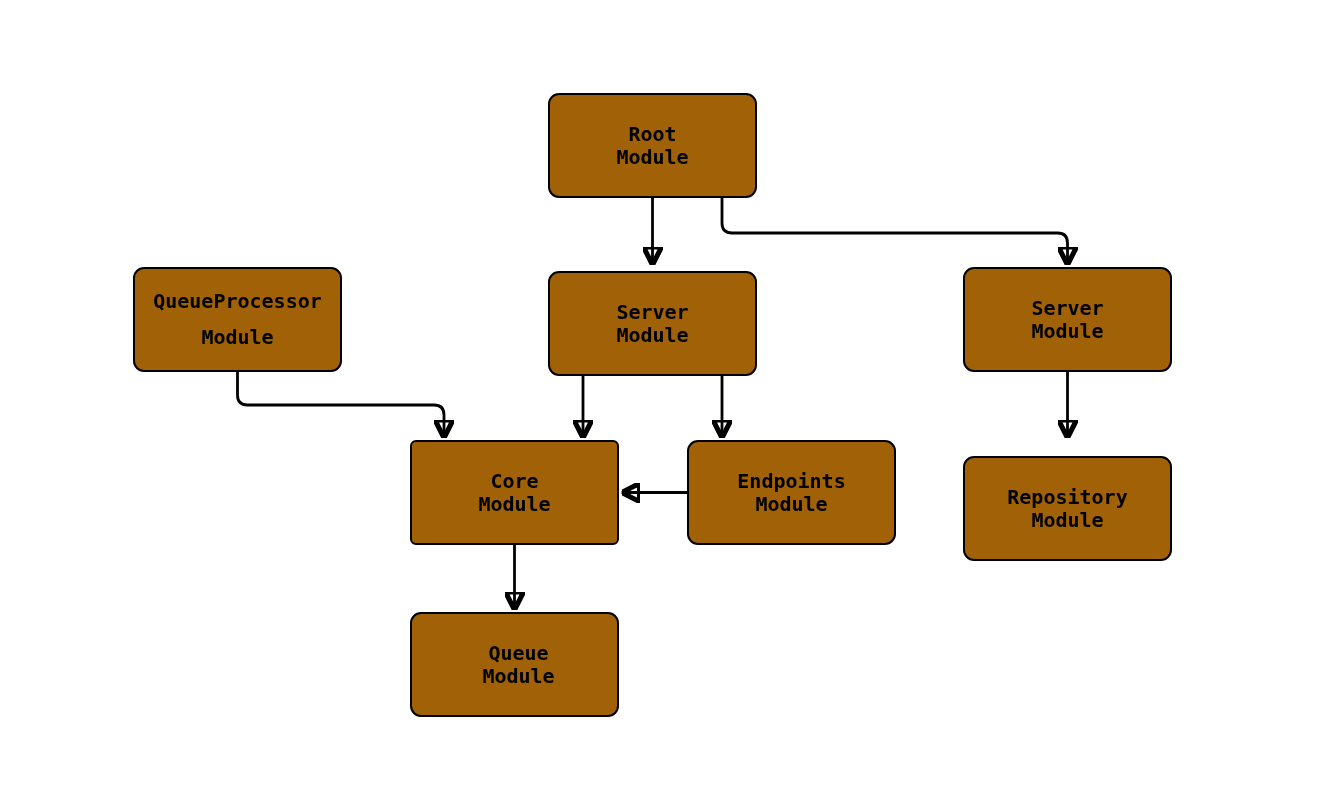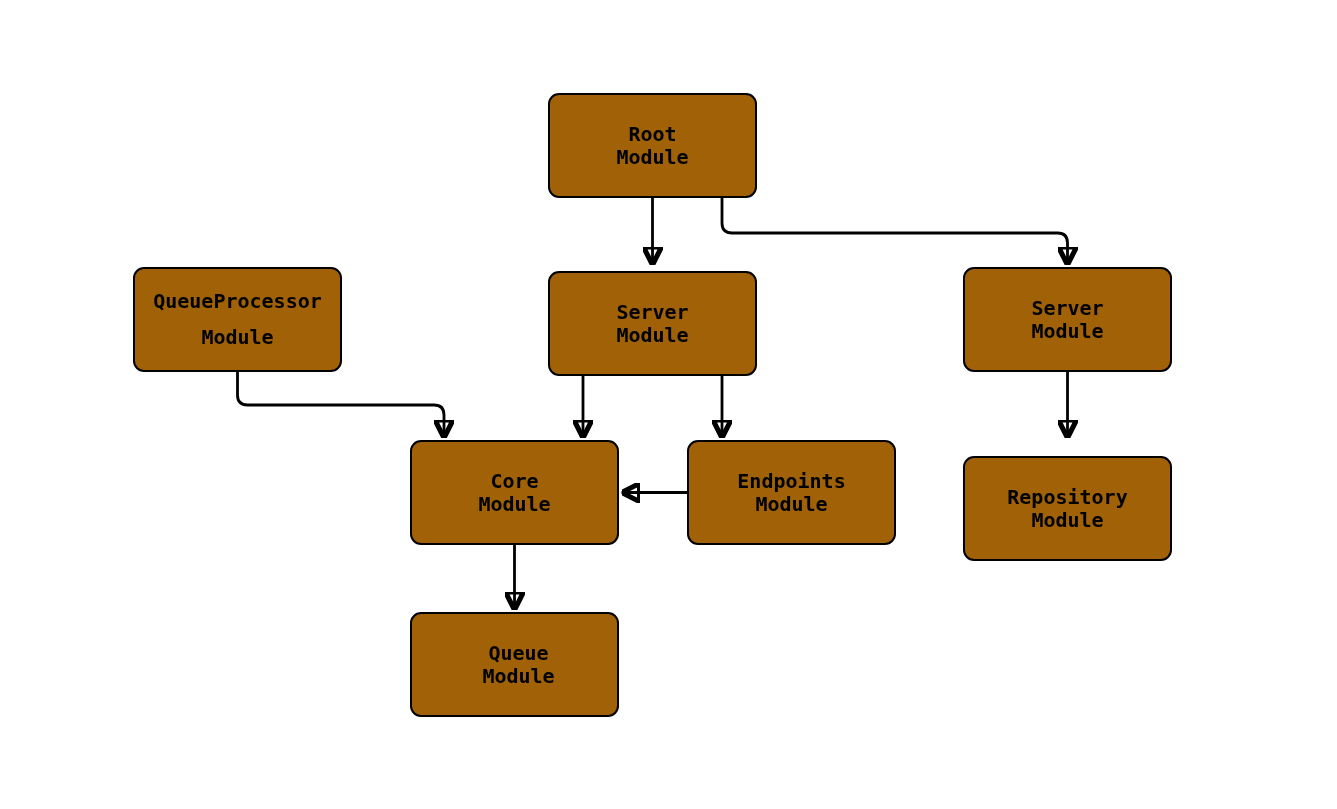--- a/index.html
+++ b/index.html
@@ -37,21 +37,21 @@
     font-size: 20px;
     line-height: 23px;
     font-weight: 700;
     color: #000000;
   }
   .node span { display: block; white-space: nowrap; }
   .node-root          { left: 548px; top: 93px;  }
   .node-queueprocessor{ left: 133px; top: 267px; gap: 13px; }
   .node-server        { left: 548px; top: 271px; }
   .node-global        { left: 963px; top: 267px; }
-  .node-core          { left: 410px; top: 440px; }
+  .node-core          { left: 410px; top: 440px; border-radius: 6px; }
   .node-endpoints     { left: 687px; top: 440px; }
   .node-repository    { left: 963px; top: 456px; }
   .node-queue         { left: 410px; top: 612px; padding-left: 8px; }
 </style>
 </head>
 <body>
 
 <div class="canvas">
 
   <svg class="edges-layer" viewBox="0 0 1337 809" xmlns="http://www.w3.org/2000/svg">

